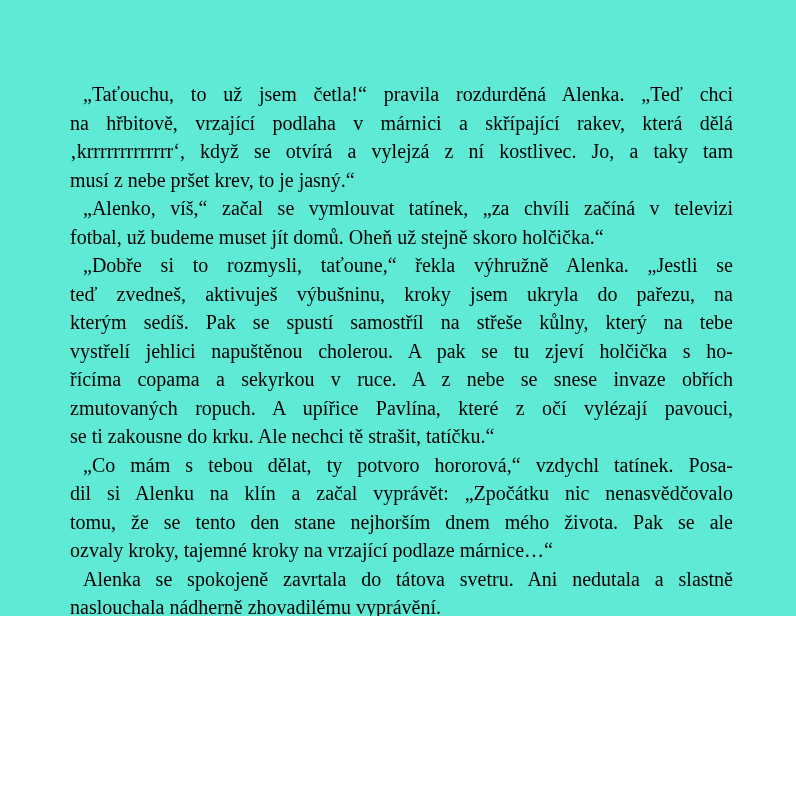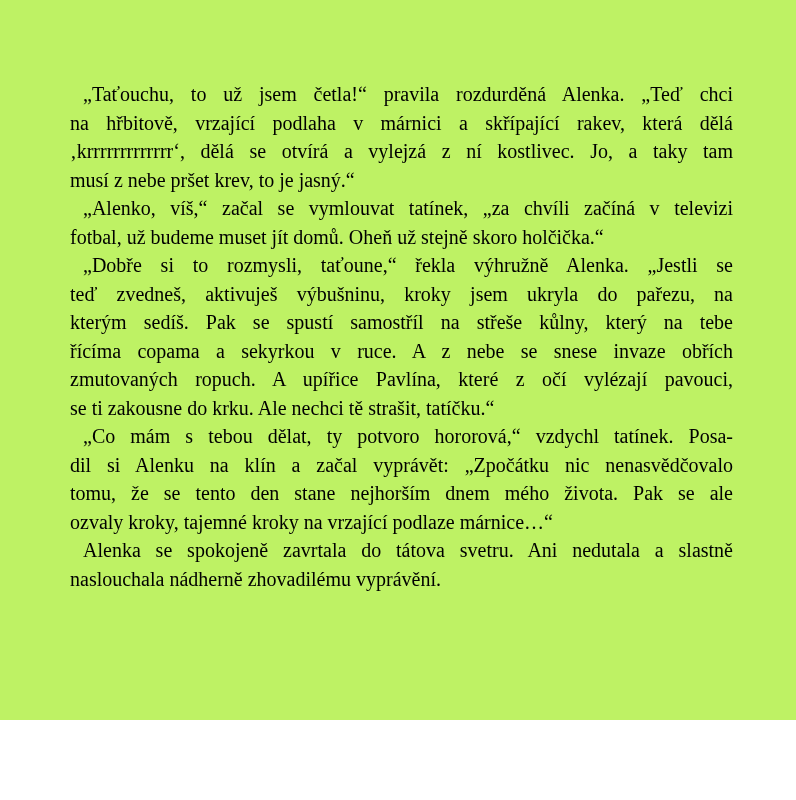--- a/index.html
+++ b/index.html
@@ -3,22 +3,22 @@
 <meta charset="utf-8">
 <style>
   html, body {
     margin: 0;
     padding: 0;
     background: #ffffff;
   }
   .page {
     position: relative;
     width: 796px;
-    height: 720px;
-    background: #bef264;
+    height: 616px;
+    background: #5eead4;
     overflow: hidden;
     color: #000000;
   }
   .text-block {
     position: absolute;
     left: 70px;
     top: 80px;
     width: 663px;
     font-family: "Liberation Serif", "DejaVu Serif", serif;
     font-size: 20px;
@@ -60,33 +60,34 @@
 </head>
 <body>
 
 <div class="page">
 
   <div class="text-block">
 
     <div class="para">
       <div class="line justify indent">„Taťouchu, to už jsem četla!“ pravila rozdurděná Alenka. „Teď chci</div>
       <div class="line justify">na hřbitově, vrzající podlaha v márnici a skřípající rakev, která dělá</div>
-      <div class="line justify">‚krrrrrrrrrrrrr‘, dělá se otvírá a vylejzá z ní kostlivec. Jo, a taky tam</div>
+      <div class="line justify">‚krrrrrrrrrrrrr‘, když se otvírá a vylejzá z ní kostlivec. Jo, a taky tam</div>
       <div class="line last">musí z nebe pršet krev, to je jasný.“</div>
     </div>
 
     <div class="para">
       <div class="line justify indent">„Alenko, víš,“ začal se vymlouvat tatínek, „za chvíli začíná v televizi</div>
       <div class="line last">fotbal, už budeme muset jít domů. Oheň už stejně skoro holčička.“</div>
     </div>
 
     <div class="para">
       <div class="line justify indent">„Dobře si to rozmysli, taťoune,“ řekla výhružně Alenka. „Jestli se</div>
       <div class="line justify">teď zvedneš, aktivuješ výbušninu, kroky jsem ukryla do pařezu, na</div>
       <div class="line justify">kterým sedíš. Pak se spustí samostříl na střeše kůlny, který na tebe</div>
+      <div class="line justify">vystřelí jehlici napuštěnou cholerou. A pak se tu zjeví holčička s ho-</div>
       <div class="line justify">řícíma copama a sekyrkou v ruce. A z nebe se snese invaze obřích</div>
       <div class="line justify">zmutovaných ropuch. A upířice Pavlína, které z očí vylézají pavouci,</div>
       <div class="line last">se ti zakousne do krku. Ale nechci tě strašit, tatíčku.“</div>
     </div>
 
     <div class="para">
       <div class="line justify indent">„Co mám s tebou dělat, ty potvoro hororová,“ vzdychl tatínek. Posa-</div>
       <div class="line justify">dil si Alenku na klín a začal vyprávět: „Zpočátku nic nenasvědčovalo</div>
       <div class="line justify">tomu, že se tento den stane nejhorším dnem mého života. Pak se ale</div>
       <div class="line last">ozvaly kroky, tajemné kroky na vrzající podlaze márnice…“</div>

